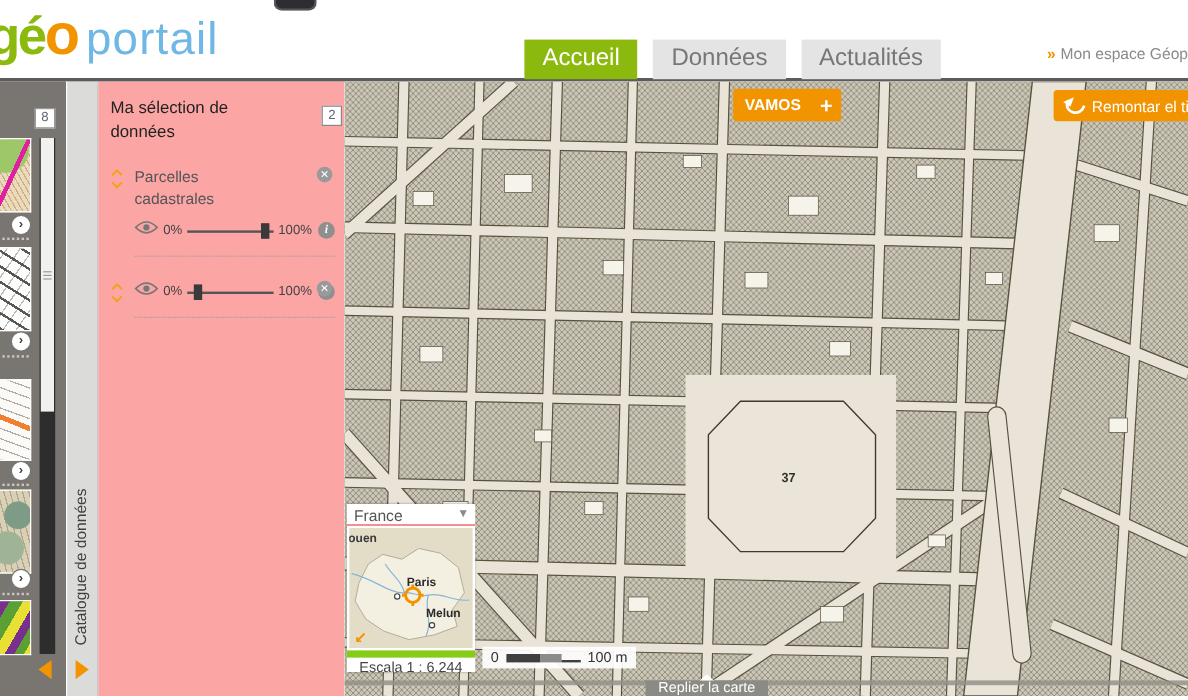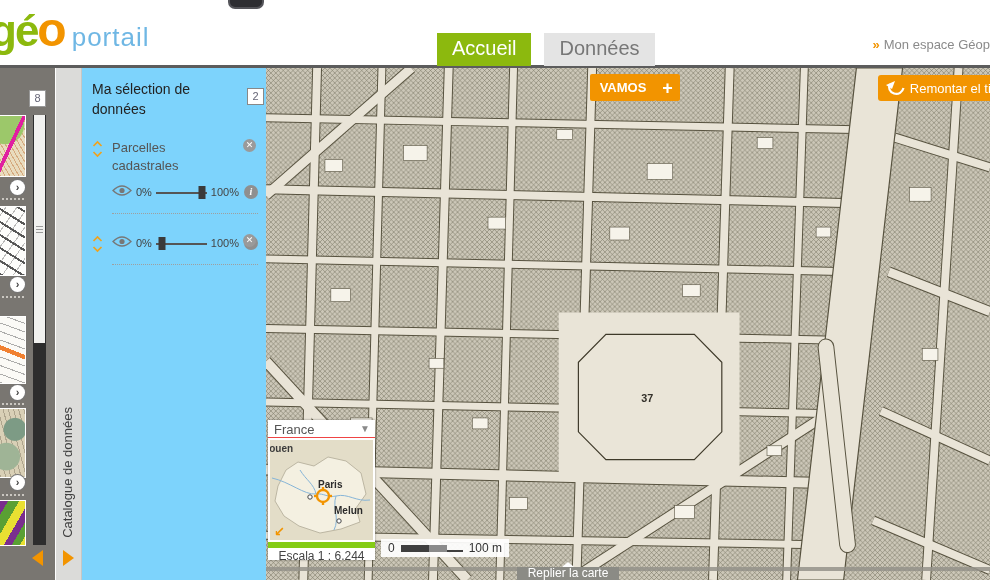--- a/index.html
+++ b/index.html
@@ -8,21 +8,21 @@
 
   
   .header { position:relative; width:990px; height:68px; background:#fff;
             border-bottom:3px solid #5c5c5c; }
   .top-notch { position:absolute; left:228px; top:0; width:36px; height:9px;
                background:#2e2e32; border:2px solid #55555a; border-top:none;
                border-radius:0 0 7px 7px; }
   .logo { position:absolute; left:-10px; top:2px; white-space:nowrap; }
   .logo .ge { font-size:44px; font-weight:bold; color:#8CB90E; letter-spacing:-2px; }
   .logo .o  { font-size:48px; font-weight:bold; color:#F29400; }
-  .logo .rest { font-size:26px; color:#6FB7E4; margin-left:5px; letter-spacing:1px;margin-top:12px; }
+  .logo .rest { font-size:38px; color:#6FB7E4; margin-left:5px; letter-spacing:1px;margin-top:12px; }
   .tabs { position:absolute; left:437px; top:33px; display:flex; gap:13px; }
   .tab { padding:4px 15px 6px; font-size:20px; background:#e4e4e4; color:#777;
          cursor:pointer; }
   .tab.active { background:#8CB90E; color:#fff; }
   .espace { position:absolute; right:0; top:37px; font-size:13px; color:#8a8a8a;
             white-space:nowrap; }
   .espace .arr { color:#F29400; margin-right:4px; font-weight:bold; }
 
   
   .main { position:relative; display:flex; width:990px; height:512px; }
@@ -80,21 +80,21 @@
   .catstrip { position:relative; width:27px; background:#dbdbd9; flex:none;
               border-left:1px solid #fff; border-right:1px solid #c6c6c4; }
   .catlabel { position:absolute; left:4px; bottom:42px; writing-mode:vertical-rl;
               transform:rotate(180deg); font-size:13px; color:#3f3f3f;
               white-space:nowrap; }
   .collapse-right { position:absolute; left:7px; bottom:14px; width:0; height:0;
                     border:8px solid transparent; border-right:none;
                     border-left:11px solid #F29400; cursor:pointer; }
 
   
-  .panel { position:relative; width:184px; background:#7dd3fc; flex:none;
+  .panel { position:relative; width:205px; background:#fca5a5; flex:none;
            padding:12px 8px 0 10px; }
   .panel-title { position:relative; font-size:14px; color:#222; line-height:1.4;
                  width:120px; }
   .badge2 { position:absolute; right:2px; top:20px; width:17px; height:17px;
             background:#fff; border:1px solid #888; color:#667; font-size:11px;
             text-align:center; line-height:15px; }
   .layer { position:relative; margin-top:20px; padding-left:20px; }
   .reorder { position:absolute; left:0; top:1px; }
   .layer-name { font-size:13px; color:#555; width:100px; line-height:1.35; }
   .close-ico { position:absolute; right:2px; top:0; width:13px; height:13px;
@@ -167,20 +167,21 @@
 <body>
 
 <div class="header">
   <div class="top-notch"></div>
   <div class="logo">
     <span class="ge">gé</span><span class="o">o</span><span class="rest">portail</span>
   </div>
   <div class="tabs">
     <div class="tab active">Accueil</div>
     <div class="tab">Données</div>
+    <div class="tab">Actualités</div>
   </div>
   <div class="espace">
     <span class="arr">»</span><span>Mon espace Géop</span>
   </div>
 </div>
 
 <div class="main">
 
   <div class="sidebar">
     <div class="thumb t1"></div>

